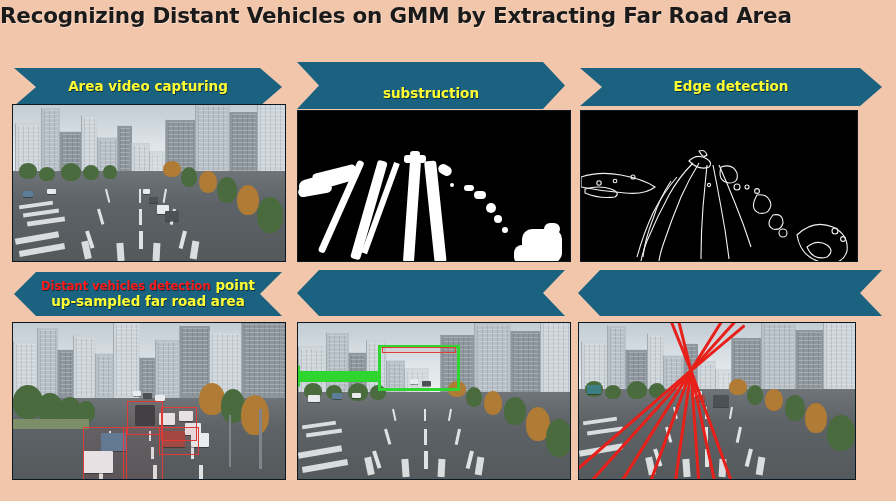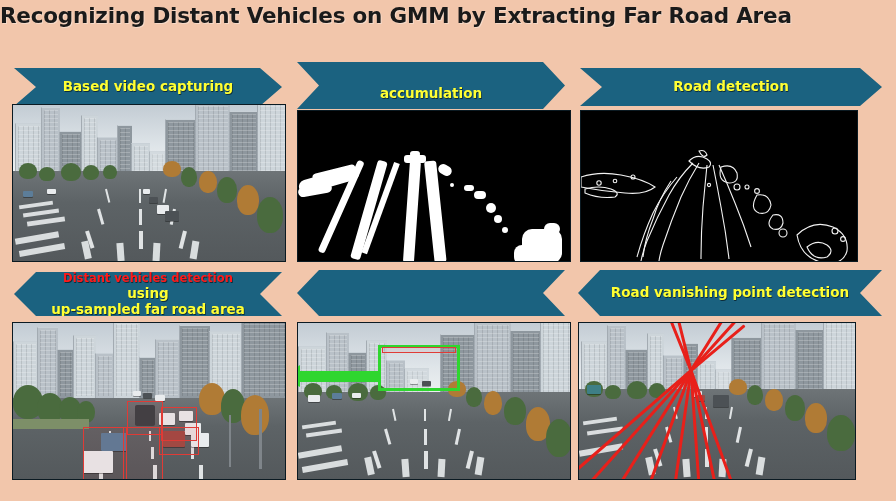--- a/index.html
+++ b/index.html
@@ -212,32 +212,32 @@
 </head>
 <body>
 
 <div id="poster">
 
   <div class="title-block">
     <div class="title-line">Recognizing Distant Vehicles on GMM by Extracting Far Road Area</div>
   </div>
 
   <div class="banner right" style="left:14px; top:68px; width:268px; height:38px;">
-    <div class="banner-text">Based video capturing</div>
+    <div class="banner-text">Area video capturing</div>
   </div>
 
   <div class="banner right" style="left:297px; top:62px; width:268px; height:47px;">
     <div class="banner-text">
       <br>
-      <span>accumulation</span>
+      <span>substruction</span>
     </div>
   </div>
 
   <div class="banner right" style="left:580px; top:68px; width:302px; height:38px;">
-    <div class="banner-text">Road detection</div>
+    <div class="banner-text">Edge detection</div>
   </div>
 
   <div class="panel" style="left:12px; top:104px; width:274px; height:158px;">
     <div class="scene">
       <div class="sky"></div>
 
       <div class="bldg light" style="left:2px; width:26px; height:50px;"></div>
       <div class="bldg" style="left:28px; width:18px; height:66px;"></div>
       <div class="bldg dark" style="left:46px; width:22px; height:42px;"></div>
       <div class="bldg light" style="left:68px; width:16px; height:58px;"></div>
@@ -363,34 +363,34 @@
           <path d="M226,136 q10,-8 20,-2 q8,6 0,12 q-14,4 -20,-10 z"></path>
           <circle cx="254" cy="120" r="3"></circle>
           <circle cx="262" cy="128" r="2.4"></circle>
         </g>
       </svg>
     </div>
   </div>
 
   <div class="banner left" style="left:14px; top:272px; width:268px; height:44px;">
     <div class="banner-text">
-      <span class="hl sm">Distant vehicles detection</span><span> using</span><br>
+      <span class="hl sm">Distant vehicles detection</span><span> point</span><br>
       <span>up-sampled  far road area</span>
     </div>
   </div>
 
   <div class="banner left" style="left:297px; top:270px; width:268px; height:46px;">
     <div class="banner-text">
       <br>
     </div>
   </div>
 
   <div class="banner left" style="left:578px; top:270px; width:304px; height:46px;">
     <div class="banner-text">
-      <span>Road vanishing point  detection</span><br>
+      <br>
     </div>
   </div>
 
   <div class="panel" style="left:12px; top:322px; width:274px; height:158px;">
     <div class="scene" style="background: linear-gradient(#cfd8dd 0%, #dde4e8 30%, #e9edee 46%, #8f9598 47%, #63686b 100%);">
       <div class="sky" style="height:50%;"></div>
       <div class="bldg light" style="left:0px; bottom:52%; width:24px; height:56px;"></div>
       <div class="bldg" style="left:24px; bottom:52%; width:20px; height:70px;"></div>
       <div class="bldg dark" style="left:44px; bottom:52%; width:16px; height:48px;"></div>
       <div class="bldg light" style="left:60px; bottom:52%; width:22px; height:62px;"></div>

